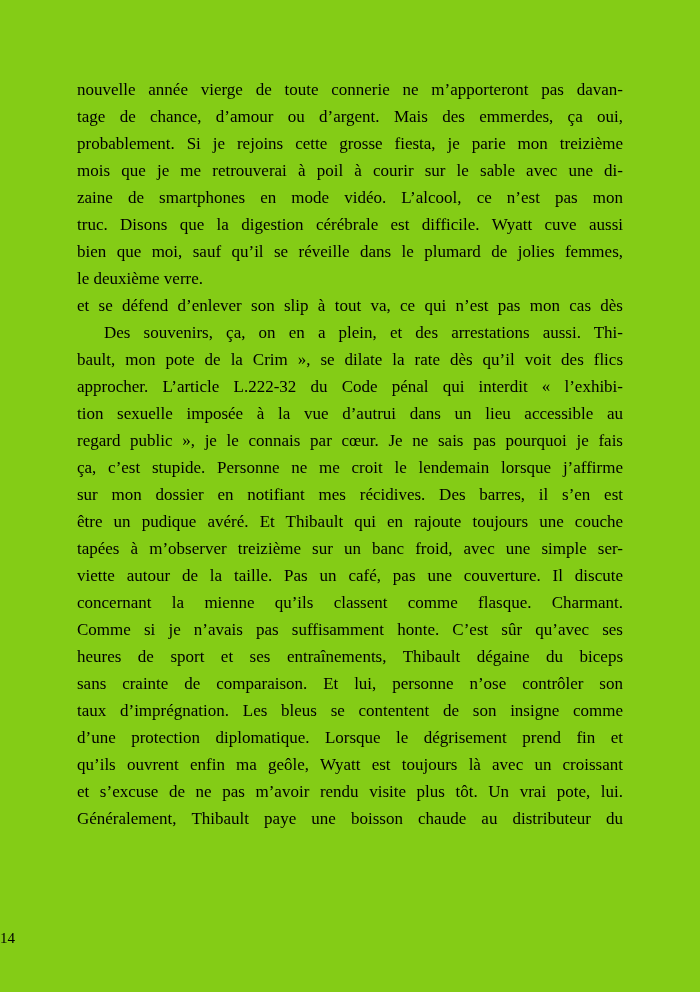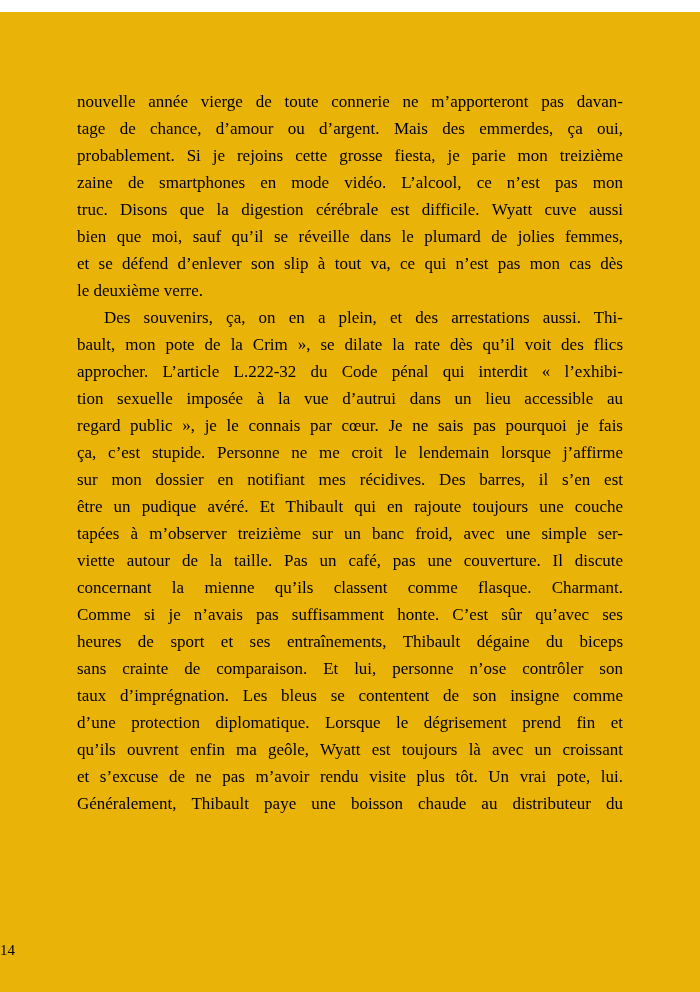--- a/index.html
+++ b/index.html
@@ -11,22 +11,21 @@
     height: 992px;
     background: #ffffff;
     position: relative;
     font-family: "Liberation Serif", "DejaVu Serif", serif;
     color: #000000;
     overflow: hidden;
   }
   .book-page {
     position: absolute;
     inset: 0;
-    background: #eab308;
-    margin-top: 12px;
+    background: #84cc16;
   }
   .text-block {
     position: absolute;
     left: 77px;
     top: 76px;
     width: 546px;
     font-size: 17px;
     line-height: 27px;
   }
   .text-line {
@@ -49,25 +48,26 @@
   }
 </style>
 </head>
 <body>
 
 <div class="book-page">
   <div class="text-block" id="text-block">
       <div class="text-line">nouvelle année vierge de toute connerie ne m’apporteront pas davan-</div>
       <div class="text-line">tage de chance, d’amour ou d’argent. Mais des emmerdes, ça oui,</div>
       <div class="text-line">probablement. Si je rejoins cette grosse fiesta, je parie mon treizième</div>
+      <div class="text-line">mois que je me retrouverai à poil à courir sur le sable avec une di-</div>
       <div class="text-line">zaine de smartphones en mode vidéo. L’alcool, ce n’est pas mon</div>
       <div class="text-line">truc. Disons que la digestion cérébrale est difficile. Wyatt cuve aussi</div>
       <div class="text-line">bien que moi, sauf qu’il se réveille dans le plumard de jolies femmes,</div>
+      <div class="text-line para-end">le deuxième verre.</div>
       <div class="text-line">et se défend d’enlever son slip à tout va, ce qui n’est pas mon cas dès</div>
-      <div class="text-line para-end">le deuxième verre.</div>
       <div class="text-line first-indent">Des souvenirs, ça, on en a plein, et des arrestations aussi. Thi-</div>
       <div class="text-line">bault, mon pote de la Crim », se dilate la rate dès qu’il voit des flics</div>
       <div class="text-line">approcher. L’article L.222-32 du Code pénal qui interdit « l’exhibi-</div>
       <div class="text-line">tion sexuelle imposée à la vue d’autrui dans un lieu accessible au</div>
       <div class="text-line">regard public », je le connais par cœur. Je ne sais pas pourquoi je fais</div>
       <div class="text-line">ça, c’est stupide. Personne ne me croit le lendemain lorsque j’affirme</div>
       <div class="text-line">sur mon dossier en notifiant mes récidives. Des barres, il s’en est</div>
       <div class="text-line">être un pudique avéré. Et Thibault qui en rajoute toujours une couche</div>
       <div class="text-line">tapées à m’observer treizième sur un banc froid, avec une simple ser-</div>
       <div class="text-line">viette autour de la taille. Pas un café, pas une couverture. Il discute</div>

